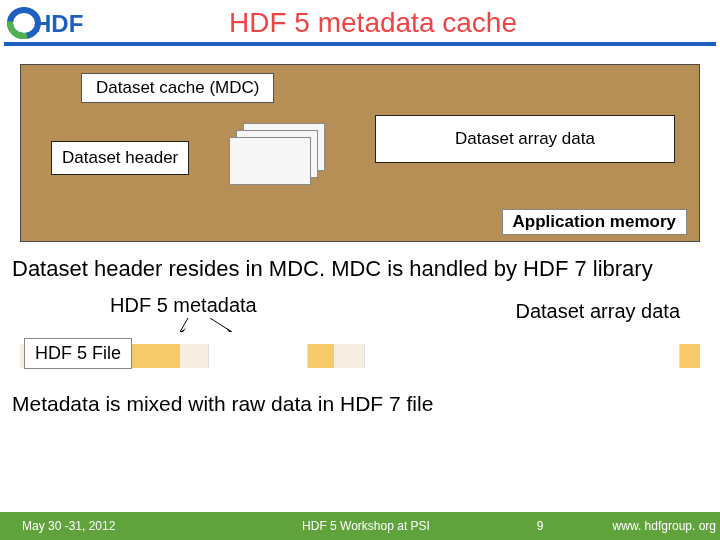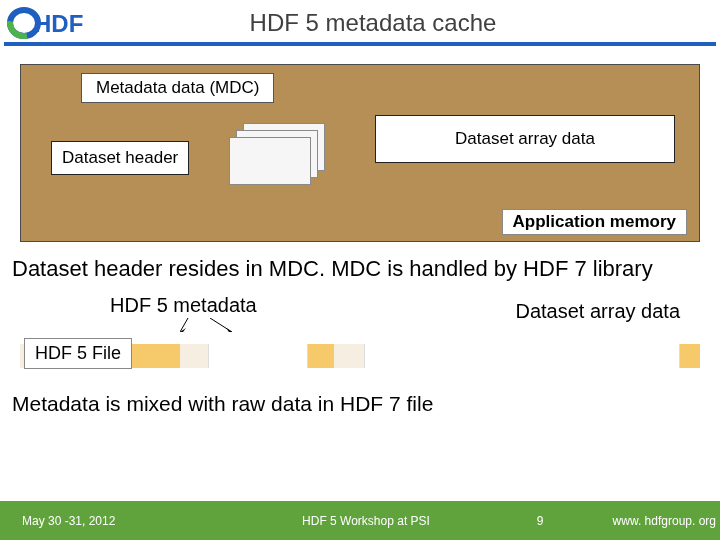--- a/index.html
+++ b/index.html
@@ -21,22 +21,22 @@
   .logo {
     width: 86px;
     height: 34px;
     display: flex;
     align-items: center;
     justify-content: flex-end;
   }
   .title {
     flex: 1;
     text-align: center;
-    font-size: 24px;
-    color: #404040;
+    font-size: 28px;
+    color: #ef4444;
     padding-right: 60px;
   }
   .title-rule {
     height: 4px;
     background: #1f5fbf;
     margin: 0 4px 0 4px;
   }
 
   
   .mdc-block {
@@ -167,21 +167,21 @@
     border: 1px solid #888;
     padding: 4px 10px;
     font-size: 18px;
     z-index: 2;
   }
 
   
   .footer {
     position: absolute;
     left: 0; right: 0; bottom: 0;
-    height: 39px;
+    height: 28px;
     background: #60a23c;
     color: #fff;
     display: flex;
     align-items: center;
     font-size: 12px;
   }
   .footer .date { margin-left: 22px; flex: 0 0 200px; }
   .footer .center { flex: 1; text-align: center; }
   .footer .pagen { width: 60px; text-align: center; }
   .footer .url { width: 150px; text-align: right; padding-right: 4px; }
@@ -195,21 +195,21 @@
       <ellipse cx="18" cy="17" rx="14" ry="13" fill="none" stroke="#1f5fbf" stroke-width="6"></ellipse>
       <ellipse cx="18" cy="17" rx="14" ry="13" fill="none" stroke="#4fb24f" stroke-width="6" stroke-dasharray="26 60" stroke-dashoffset="-18"></ellipse>
       <text x="28" y="26" font-family="Arial" font-size="24" font-weight="bold" fill="#1f5fbf">HDF</text>
     </svg>
   </div>
   <div class="title">HDF 5 metadata cache</div>
 </div>
 <div class="title-rule"></div>
 
 <div class="mdc-block">
-  <div class="mdc-label">Metadata data (MDC)</div>
+  <div class="mdc-label">Dataset cache (MDC)</div>
   <div class="dataset-header-box">Dataset header</div>
   <div class="stack">
     <div class="sheet s1"></div>
     <div class="sheet s2"></div>
     <div class="sheet s3"></div>
   </div>
   <div class="array-box">
     <span>Dataset array data</span>
   </div>
   <div class="app-mem-label">Application memory</div>

